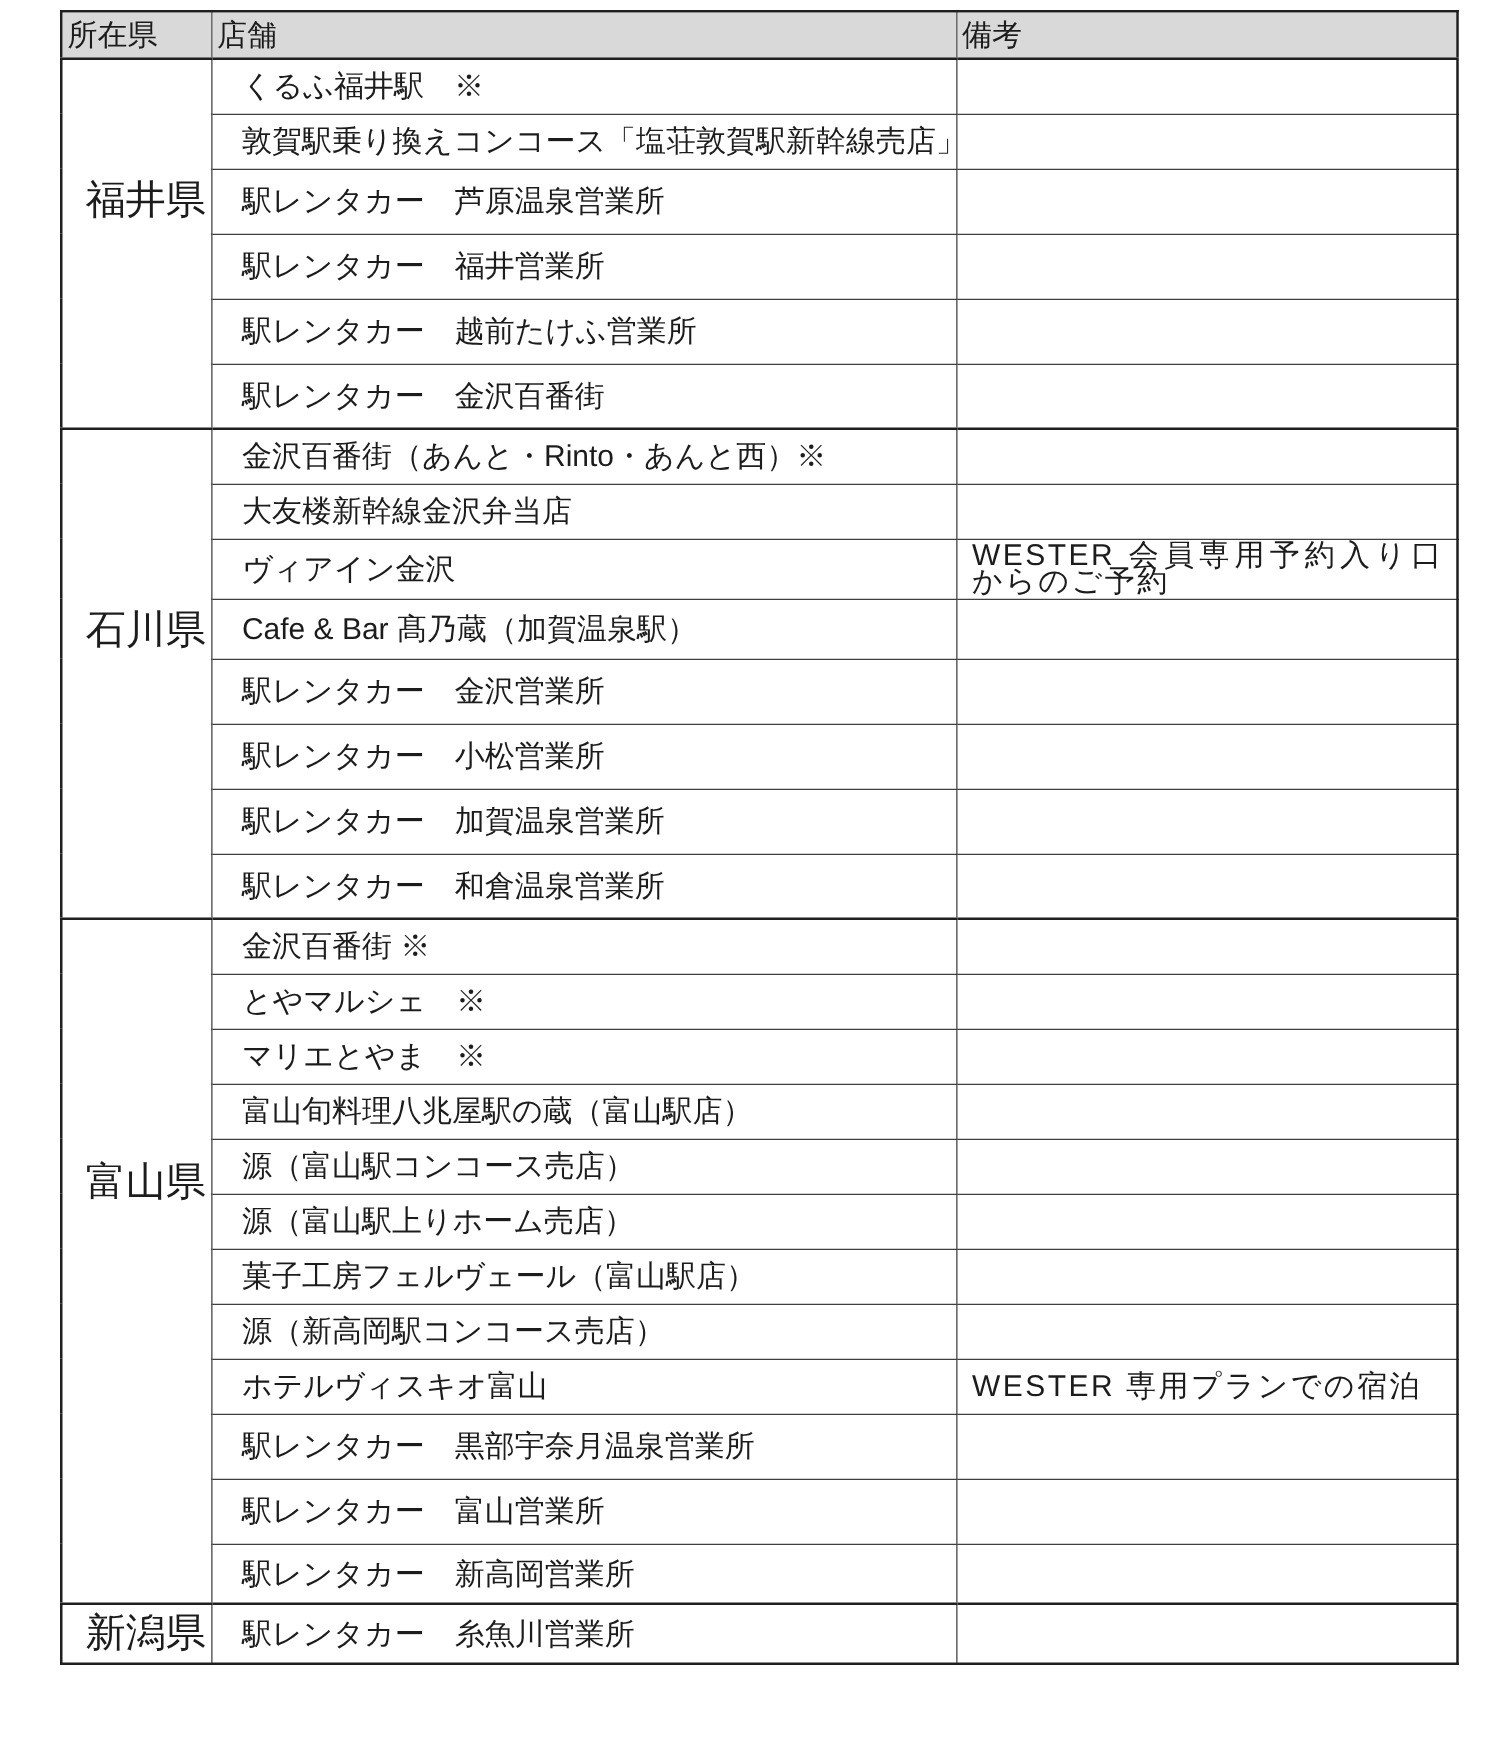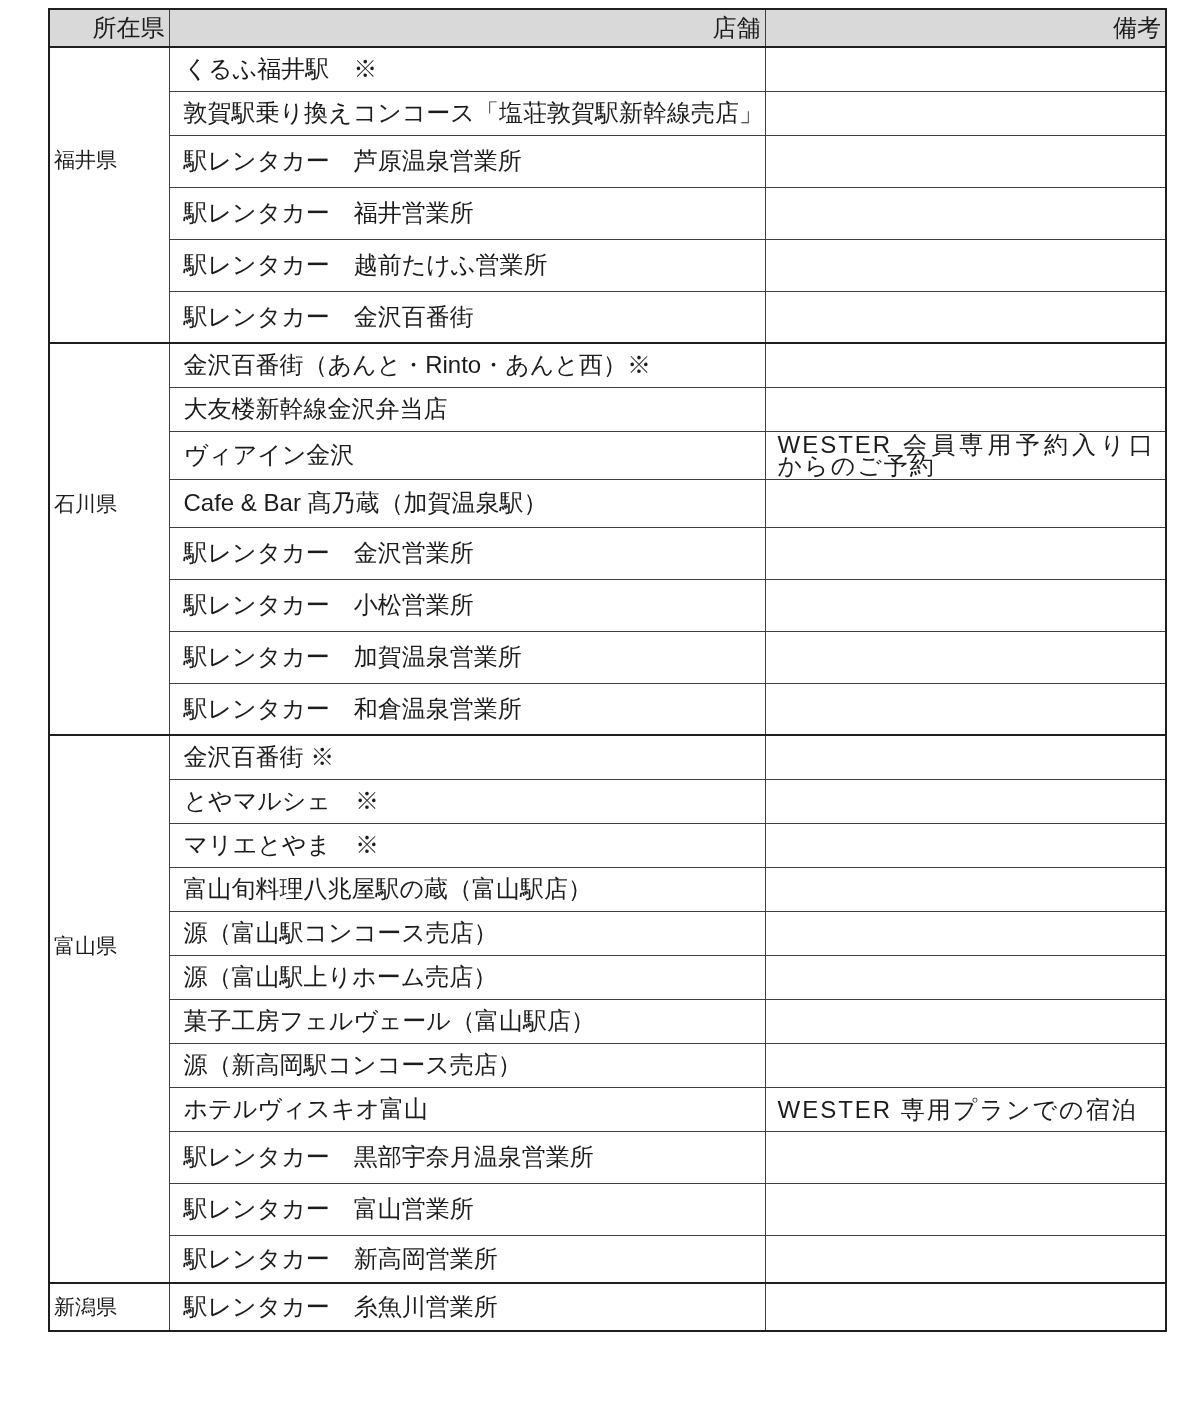--- a/index.html
+++ b/index.html
@@ -33,43 +33,43 @@
   th, td {
     border: 1px solid #3f3f3f;
     box-sizing: border-box;
     overflow: hidden;
   }
   thead th {
     background: #d9d9d9;
     border-bottom: 2px solid #1f1f1f;
     font-weight: 400;
     font-size: 24px;
-    text-align: right;
+    text-align: left;
     height: 34px;
     padding: 2px 4px;
   }
   tr.sec > td { border-top: 2px solid #1f1f1f; }
 
   tr.h44 { height: 44px; }
   tr.h48 { height: 48px; }
   tr.h52 { height: 52px; }
 
   td.pref {
-    text-align: left;
+    text-align: right;
     vertical-align: middle;
-    font-size: 21px;
+    font-size: 32px;
     padding: 0 4px;
   }
   td.pref .pref-label { display: inline-block; }
   td.pref .shift-35 { transform: translateY(-35px); }
   td.pref .shift-63 { transform: translateY(-63px); font-family: Liberation Mono, monospace; }
 
   td.store {
     font-size: 24px;
-    padding: 2px 10px 2px 14px;
+    padding: 2px 10px 2px 24px;
     vertical-align: middle;
     white-space: nowrap;
   }
   td.remark {
     font-size: 24px;
     line-height: 21px;
     letter-spacing: 2px;
     padding: 2px 10px 2px 12px;
     vertical-align: middle;
     text-align: justify;

